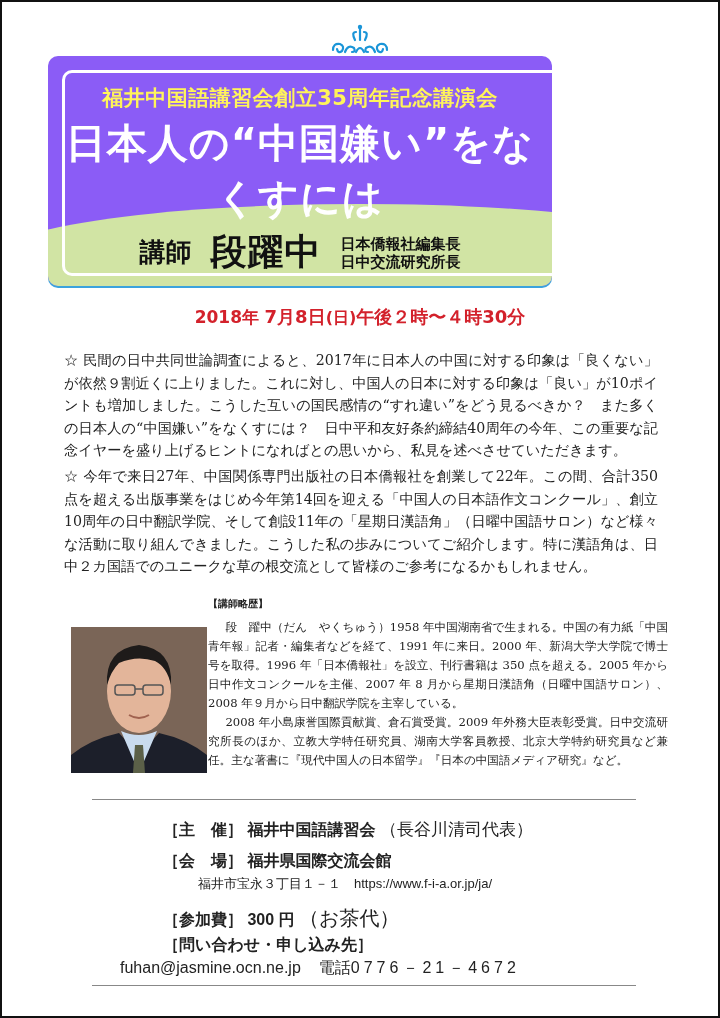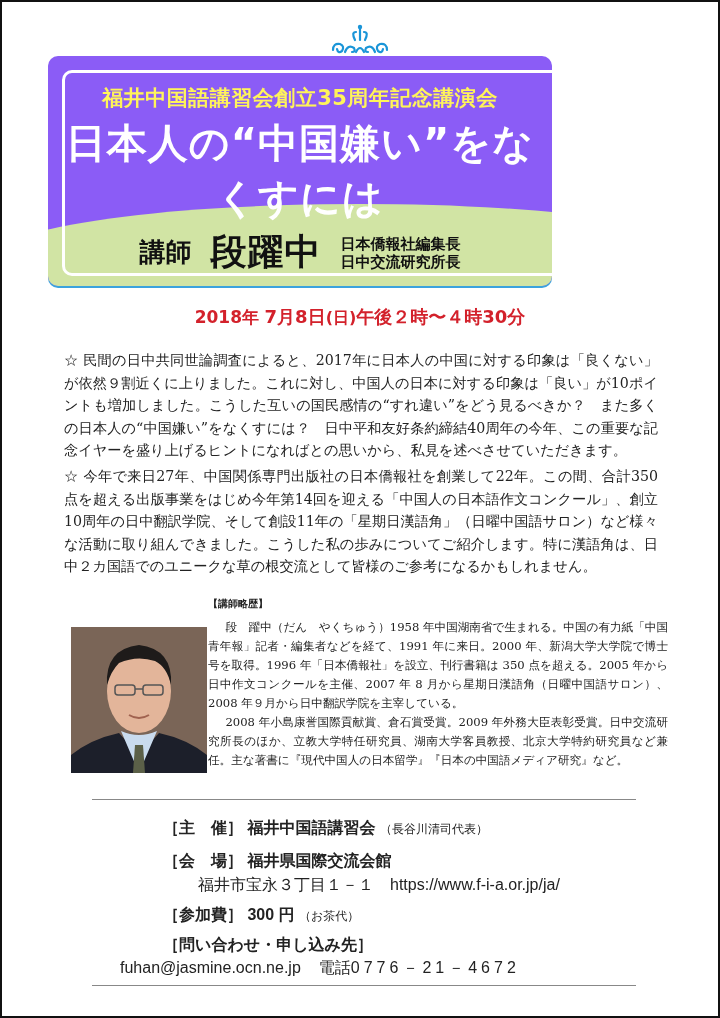--- a/index.html
+++ b/index.html
@@ -41,22 +41,22 @@
   .bio-text { position: absolute; left: 208px; top: 618px; width: 460px;
               font-family: "DejaVu Serif", "Liberation Serif", serif; font-size: 11.6px;
               line-height: 19px; text-align: justify; color: #222; }
   .bio-text p { margin: 0; text-indent: 1.5em; }
   .divider { position: absolute; left: 92px; width: 544px; height: 0; border-top: 1px solid #888; }
   .d1 { top: 799px; }
   .d2 { top: 985px; }
   .info { position: absolute; left: 118px; color: #222; font-family: "Liberation Sans", "DejaVu Sans", sans-serif; }
   .info-label { font-weight: bold; font-size: 16px; margin-left: 45px; }
   .info-value { font-weight: bold; font-size: 16px; }
-  .info-note { font-size: 12px; }
-  .info-small { font-size: 16px; text-align: center; }
+  .info-note { font-size: 17px; }
+  .info-small { font-size: 13px; text-align: center; }
   .i1 { top: 818px; }
   .i2 { top: 851px; }
   .i3 { top: 875px; left: 198px; }
   .i4 { top: 905px; }
   .i5 { top: 935px; }
   .i6 { top: 958px; left: 120px; font-size: 16px; }
   .i6 .gap { display: inline-block; width: 18px; }
   .phone { letter-spacing: 4px; }
 </style>
 </head>
@@ -133,21 +133,21 @@
 
 <div class="info i2">
   <span class="info-label">［会　場］</span>
   <span class="info-value">福井県国際交流会館</span>
 </div>
 <div class="info i3 info-small">福井市宝永３丁目１－１　https://www.f-i-a.or.jp/ja/</div>
 
 <div class="info i4">
   <span class="info-label">［参加費］</span>
   <span class="info-value">300 円</span>
-  <span style="font-size:12px">（お茶代）</span>
+  <span style="font-size:20px">（お茶代）</span>
 </div>
 
 <div class="info i5">
   <span class="info-label">［問い合わせ・申し込み先］</span>
 </div>
 
 <div class="info i6">
   <span>fuhan@jasmine.ocn.ne.jp</span><span class="gap"></span><span>電話</span><span class="phone">0776－21－4672</span>
 </div>
 

